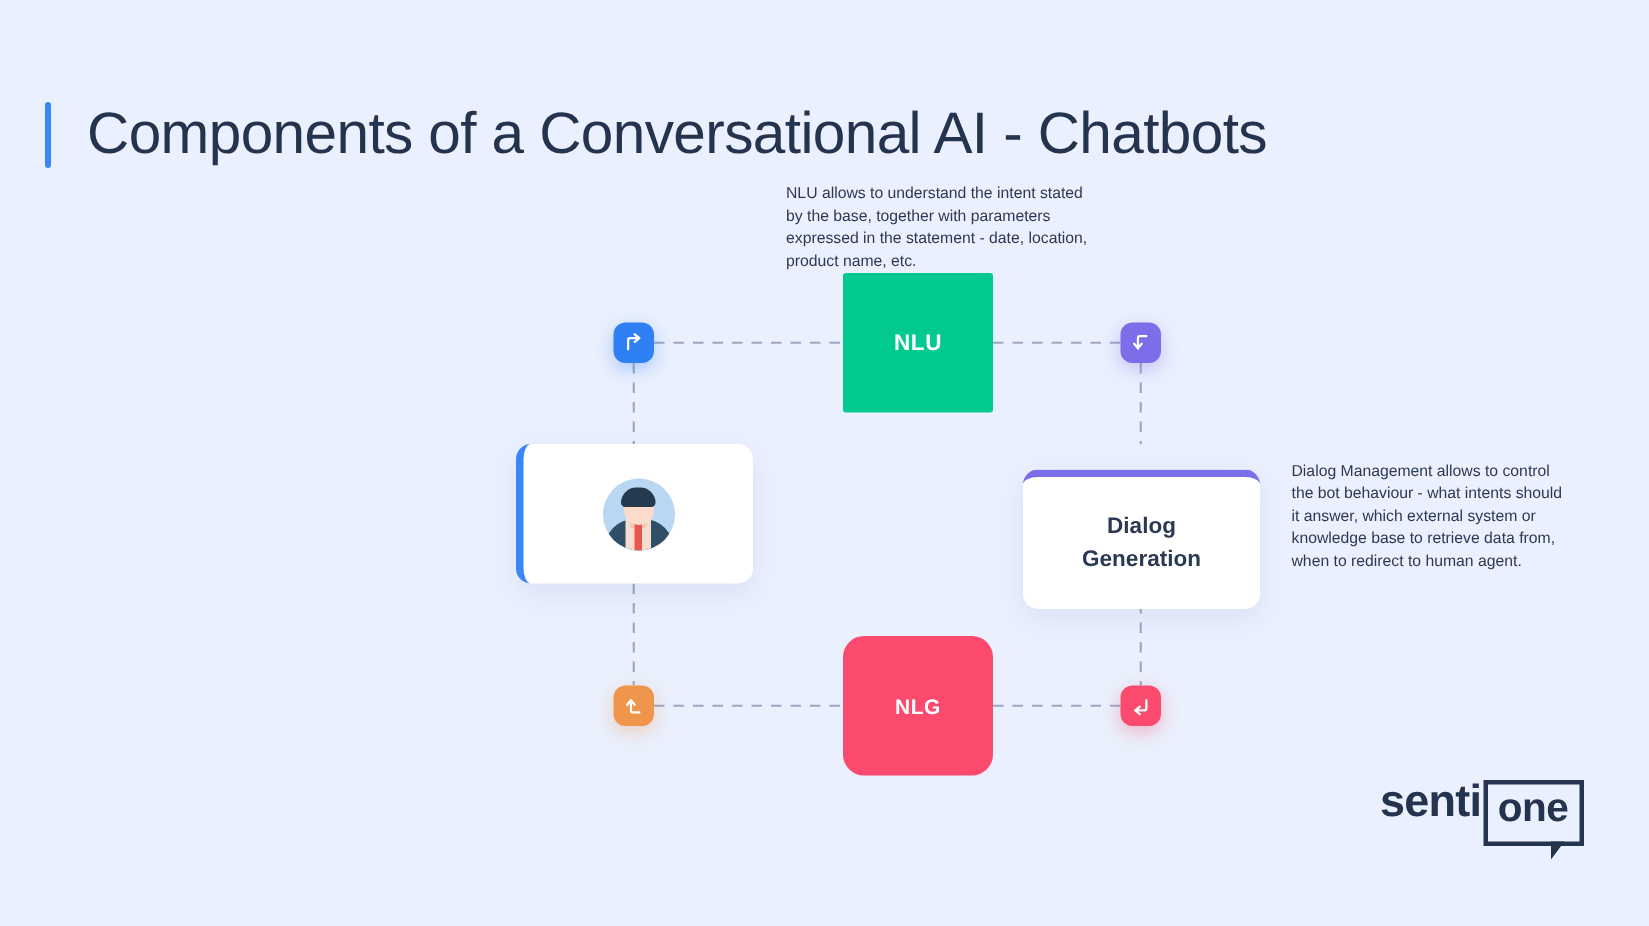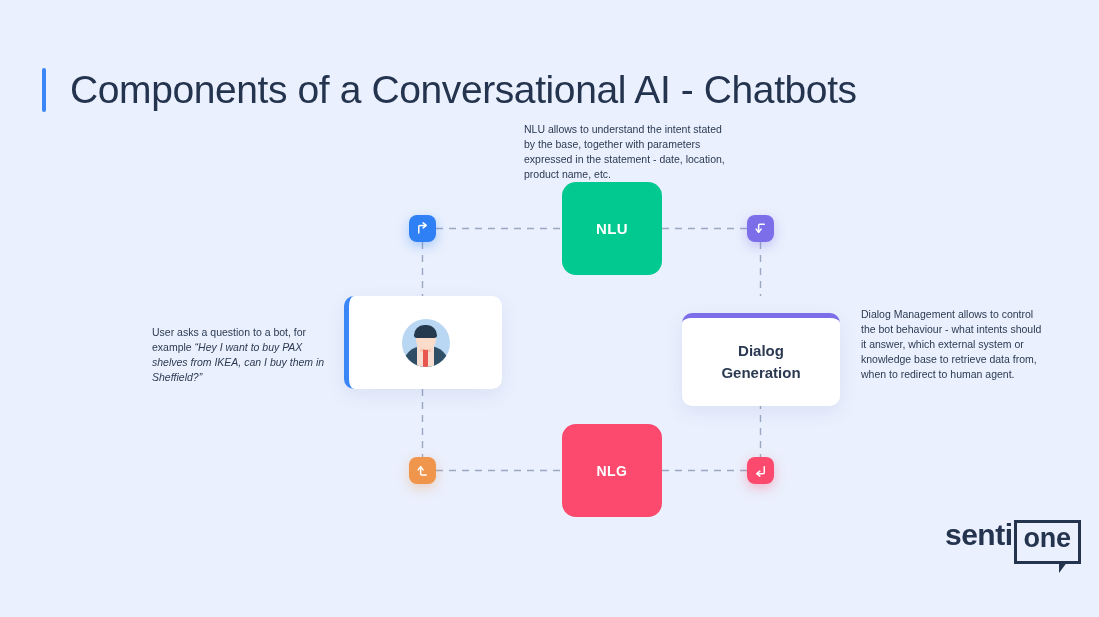--- a/index.html
+++ b/index.html
@@ -11,21 +11,21 @@
   body {
     background: #eaf0fd;
     font-family: "Liberation Sans", sans-serif;
     color: #2b3a52;
     position: relative;
   }
 
   
   #title-row {
     position: absolute;
-    left: 42px;
+    left: 30px;
     top: 68px;
     display: flex;
     align-items: flex-start;
     gap: 24px;
   }
   #title-accent {
     width: 4px;
     height: 44px;
     background: #3b86f7;
     border-radius: 2px;
@@ -57,21 +57,21 @@
     position: absolute;
     display: flex;
     align-items: center;
     justify-content: center;
     text-align: center;
   }
   #node-nlu {
     left: 562px; top: 182px;
     width: 100px; height: 93px;
     background: #02c98f;
-    border-radius: 14px;
+    border-radius: 2px;
     color: #ffffff;
     font-size: 15px;
     font-weight: 700;
     letter-spacing: 0.4px;
   }
   #node-nlg {
     left: 562px; top: 424px;
     width: 100px; height: 93px;
     background: #fb4a6e;
     border-radius: 14px;
@@ -181,21 +181,21 @@
   }
   #caption-nlu    { left: 524px; top: 122px; width: 205px; }
   #caption-user   { left: 152px; top: 325px; width: 180px; }
   #caption-dialog { left: 861px; top: 307px; width: 182px; }
   #caption-nlg    { left: 527px; top: 524px; width: 200px; }
   .caption em { font-style: italic; }
 
   
   #logo {
     position: absolute;
-    left: 945px; top: 520px;
+    left: 920px; top: 520px;
     display: flex;
     align-items: flex-start;
     color: #24344e;
     text-align: right;
   }
   #logo-senti {
     font-size: 30px;
     font-weight: 700;
     letter-spacing: -0.5px;
     line-height: 1;
@@ -298,23 +298,20 @@
 
   <div class="badge" id="badge-return">
     <svg width="15" height="15" viewBox="0 0 24 24" fill="none" stroke="#ffffff" stroke-width="2.4" stroke-linecap="round" stroke-linejoin="round">
       <path d="M18 6v9a2 2 0 0 1-2 2H7"></path>
       <polyline points="11 13 6 17 11 21"></polyline>
     </svg>
   </div>
 
   <div class="caption" id="caption-nlu">NLU allows to understand the intent stated by the base, together with parameters expressed in the statement - date, location, product name, etc.</div>
 
-  <div class="caption" id="caption-user">
-    <span>User asks a question to a bot, for example </span><em>“Hey I want to buy PAX shelves from IKEA, can I buy them in Sheffield?”</em>
-  </div>
 
   <div class="caption" id="caption-dialog">Dialog Management allows to control the bot behaviour - what intents should it answer, which external system or knowledge base to retrieve data from, when to redirect to human agent.</div>
 
 </div>
 
 <div id="logo">
   <span id="logo-senti">senti</span>
   <span id="logo-bubble">
     <span id="logo-one">one</span>
     <span id="logo-tail"></span>

